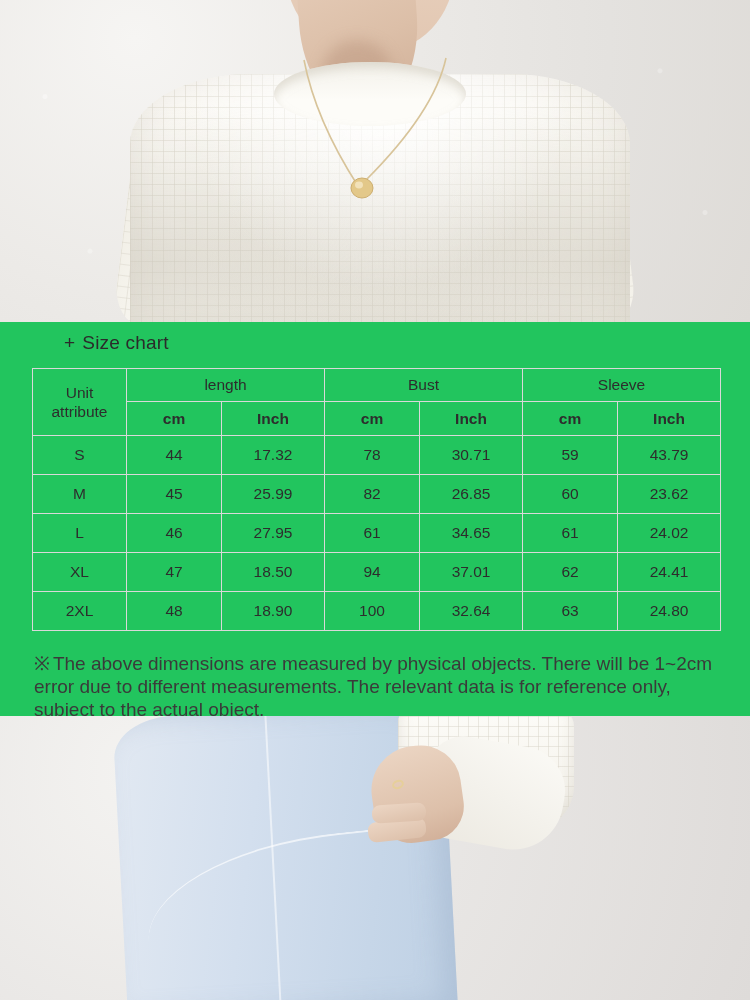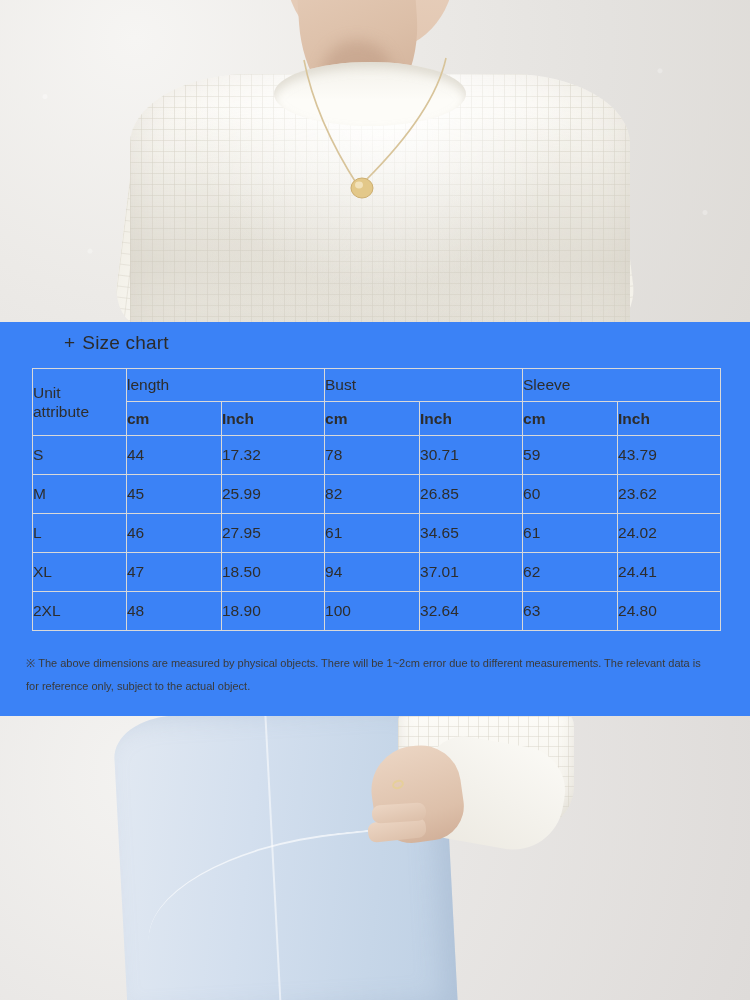--- a/index.html
+++ b/index.html
@@ -139,60 +139,60 @@
   .necklace {
     position: absolute;
     left: 296px; top: 54px;
     width: 160px; height: 150px;
   }
   
   .chart-section {
     position: absolute;
     left: 0; top: 322px;
     width: 750px; height: 394px;
-    background: #3b82f6;
+    background: #22c55e;
   }
   .chart-title {
     position: absolute;
     left: 64px; top: 10px;
     font-size: 19px;
     color: #2b2b2b;
     letter-spacing: .2px;
   }
   .chart-title .plus { margin-right: 7px; }
   table.size {
     position: absolute;
     left: 32px; top: 46px;
     width: 686px;
     border-collapse: collapse;
     table-layout: fixed;
   }
   table.size th, table.size td {
     border: 1px solid #d9d9d9;
-    text-align: left;
+    text-align: center;
     color: #2d2d2d;
     font-weight: normal;
     font-size: 15.5px;
     height: 39px;
     padding: 0;
   }
   table.size .unit-cell {
     line-height: 19px;
     font-size: 15.5px;
   }
   table.size thead tr:first-child th { height: 33px; }
   table.size thead tr:nth-child(2) th { height: 34px; font-weight: bold; }
   col.c-size { width: 94px; }
   col.c-cm   { width: 95px; }
   col.c-in   { width: 103px; }
   .note {
     position: absolute;
-    left: 26px; top: 330px;
+    left: 34px; top: 330px;
     width: 684px;
-    font-size: 11px;
+    font-size: 19px;
     line-height: 23px;
     color: #3a3a3a;
   }
   .note .mark { margin-right: 3px; }
 
   
   .photo-bottom {
     position: absolute;
     left: 0; top: 716px;
     width: 750px; height: 284px;

